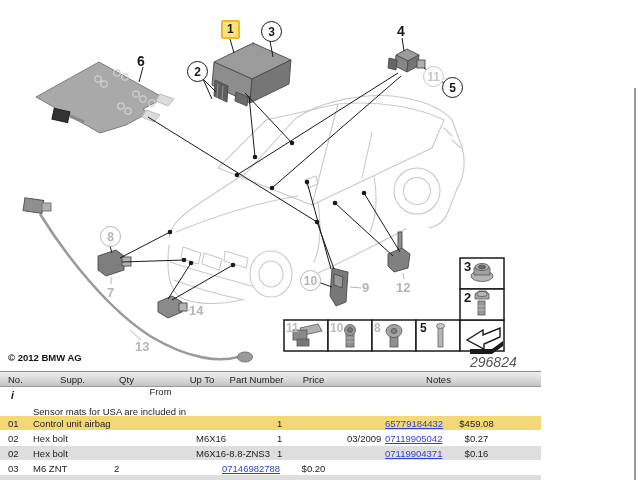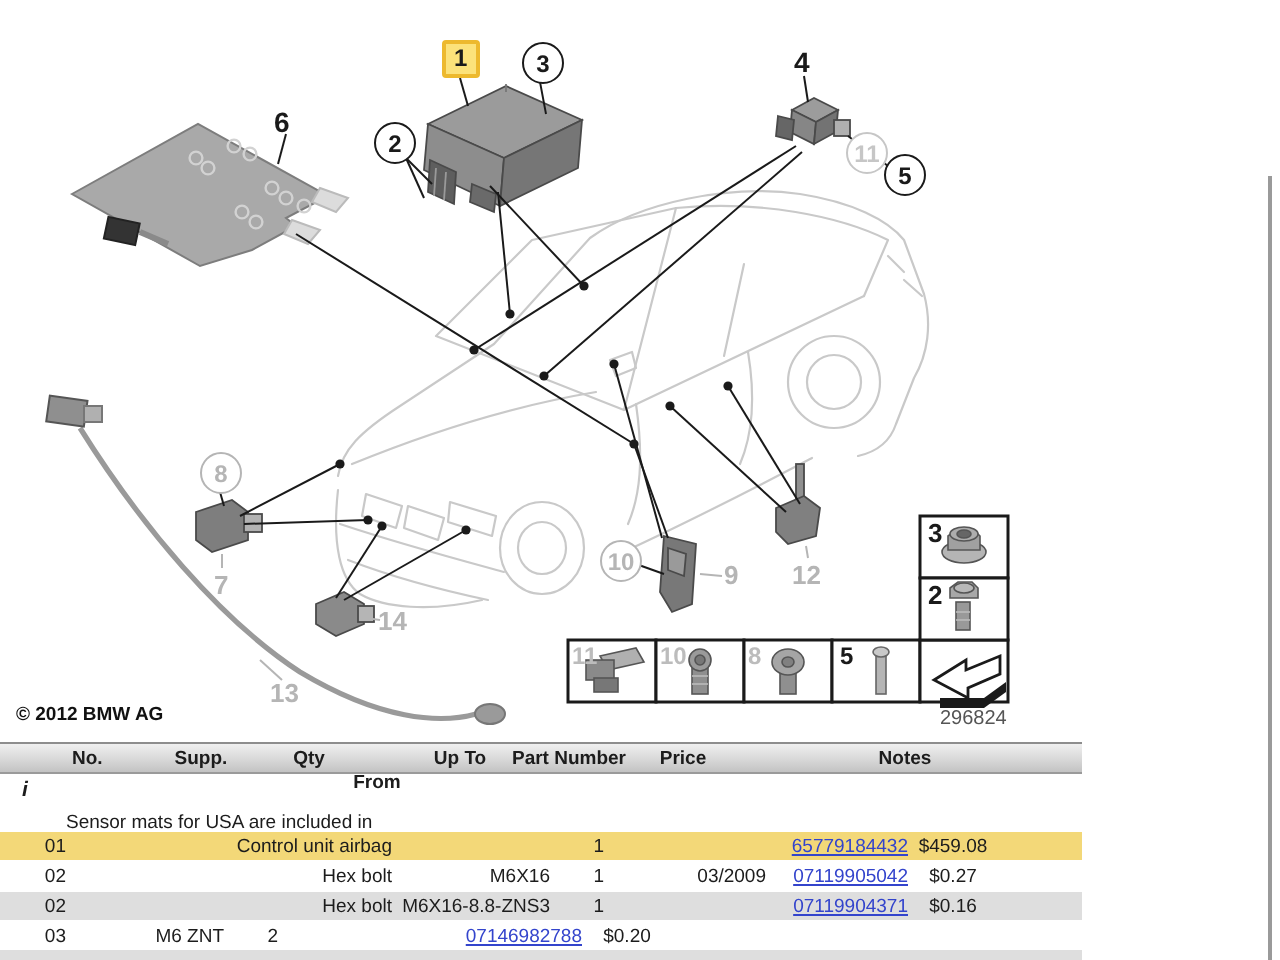--- a/index.html
+++ b/index.html
@@ -11,30 +11,30 @@
   .callout.circle{width:19px;height:19px;border:1.6px solid #1a1a1a;border-radius:50%;
       background:#fff;display:flex;align-items:center;justify-content:center;font-size:12px;}
   .callout.circle.gray{border-color:#b5b5b5;color:#b5b5b5;}
   .callout.circle.lightgray{border-color:#c6c6c6;color:#c6c6c6;}
   .callout.graytext{color:#b5b5b5;}
   .callout.hl{background:#FCE27A;border:2.5px solid #EDB92E;padding:1px 4px 2px 4px;
       border-radius:2px;font-size:12px;}
   .boxnum{position:absolute;font-weight:bold;font-size:12px;color:#1a1a1a;line-height:1;}
   .boxnum.gray{color:#bcbcbc;}
   .copyright{position:absolute;left:8px;top:352px;font-size:9.5px;font-weight:bold;color:#111;}
-  .diagnum{position:absolute;left:470px;top:354px;font-size:10px;color:#555;}
+  .diagnum{position:absolute;left:470px;top:354px;font-size:14px;color:#555;font-style:italic;}
   .rightborder{position:absolute;left:634px;top:88px;width:2px;height:392px;background:#9a9a9a;}
   
   .parts-table{position:absolute;left:0;top:371px;width:541px;font-size:9.5px;color:#1c1c1c;}
   .trow{display:flex;align-items:center;height:14px;border-bottom:1px solid #fff;}
   .thead{height:14px;background:linear-gradient(180deg,#EFEFEF 0%,#D8D8D8 55%,#C3C3C3 100%);
-         border-top:1px solid #8d8d8d;border-bottom:1px solid #9a9a9a;font-weight:bold;padding-left:28px;}
+         border-top:1px solid #8d8d8d;border-bottom:1px solid #9a9a9a;font-weight:normal;}
   .thead .cell{text-align:center;}
   .thead .c-no{text-align:left;}
-  .cell{overflow:hidden;white-space:nowrap;text-align:right;}
+  .cell{overflow:hidden;white-space:nowrap;}
   .c-no{width:33px;padding-left:8px;box-sizing:border-box;}
   .c-desc{width:163px;}
   .c-supp{width:79px;}
   .c-qty{width:27px;padding-left:2px;box-sizing:border-box;}
   .c-from{width:43px;margin-top:24px;}
   .c-upto{width:38px;padding-left:2px;box-sizing:border-box;}
   .c-part{width:71px;padding-left:2px;box-sizing:border-box;}
   .c-price{width:45px;text-align:center;}
   .c-notes{flex:1;text-align:center;}
   .row-hl{background:#F3D878;}

